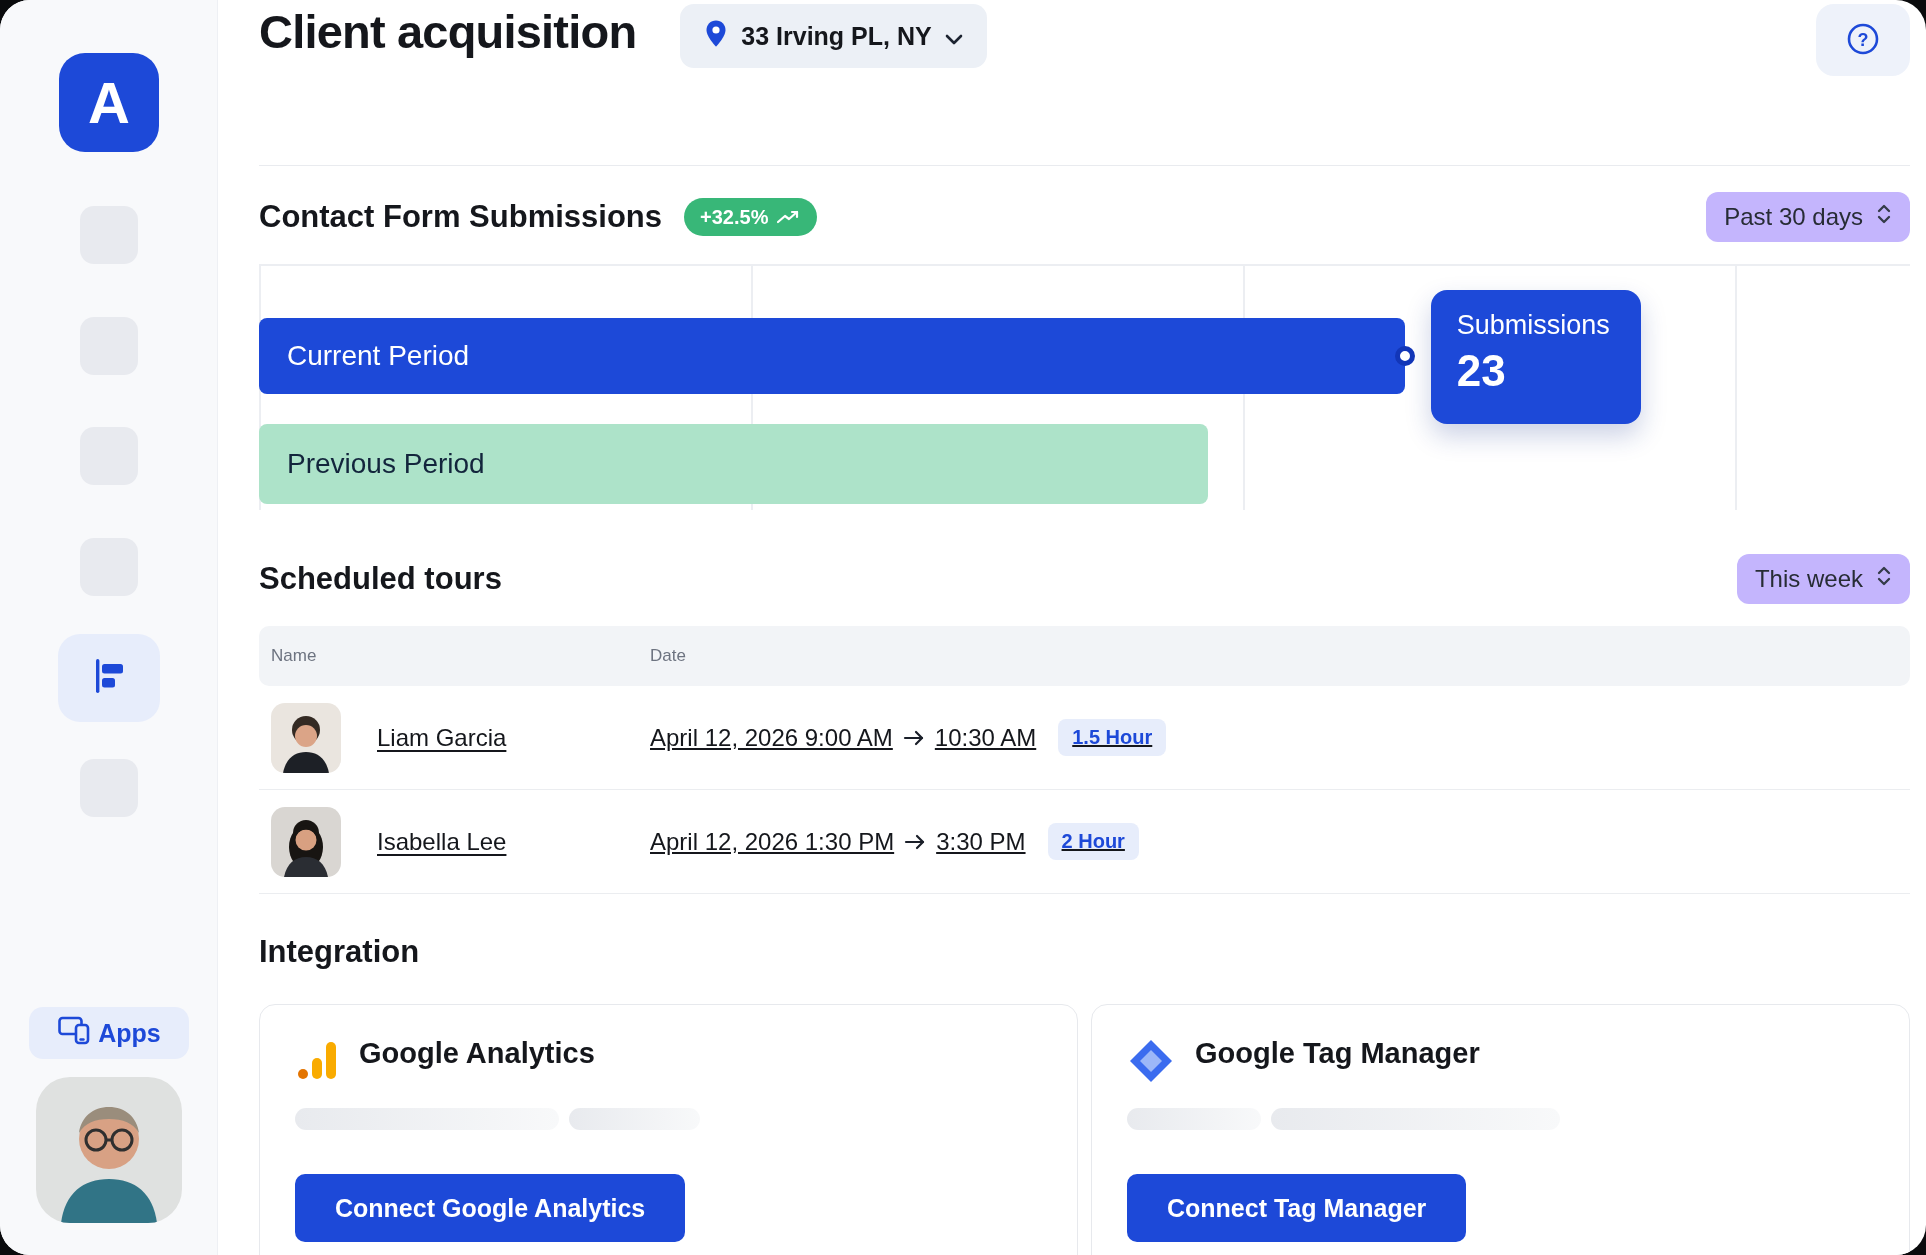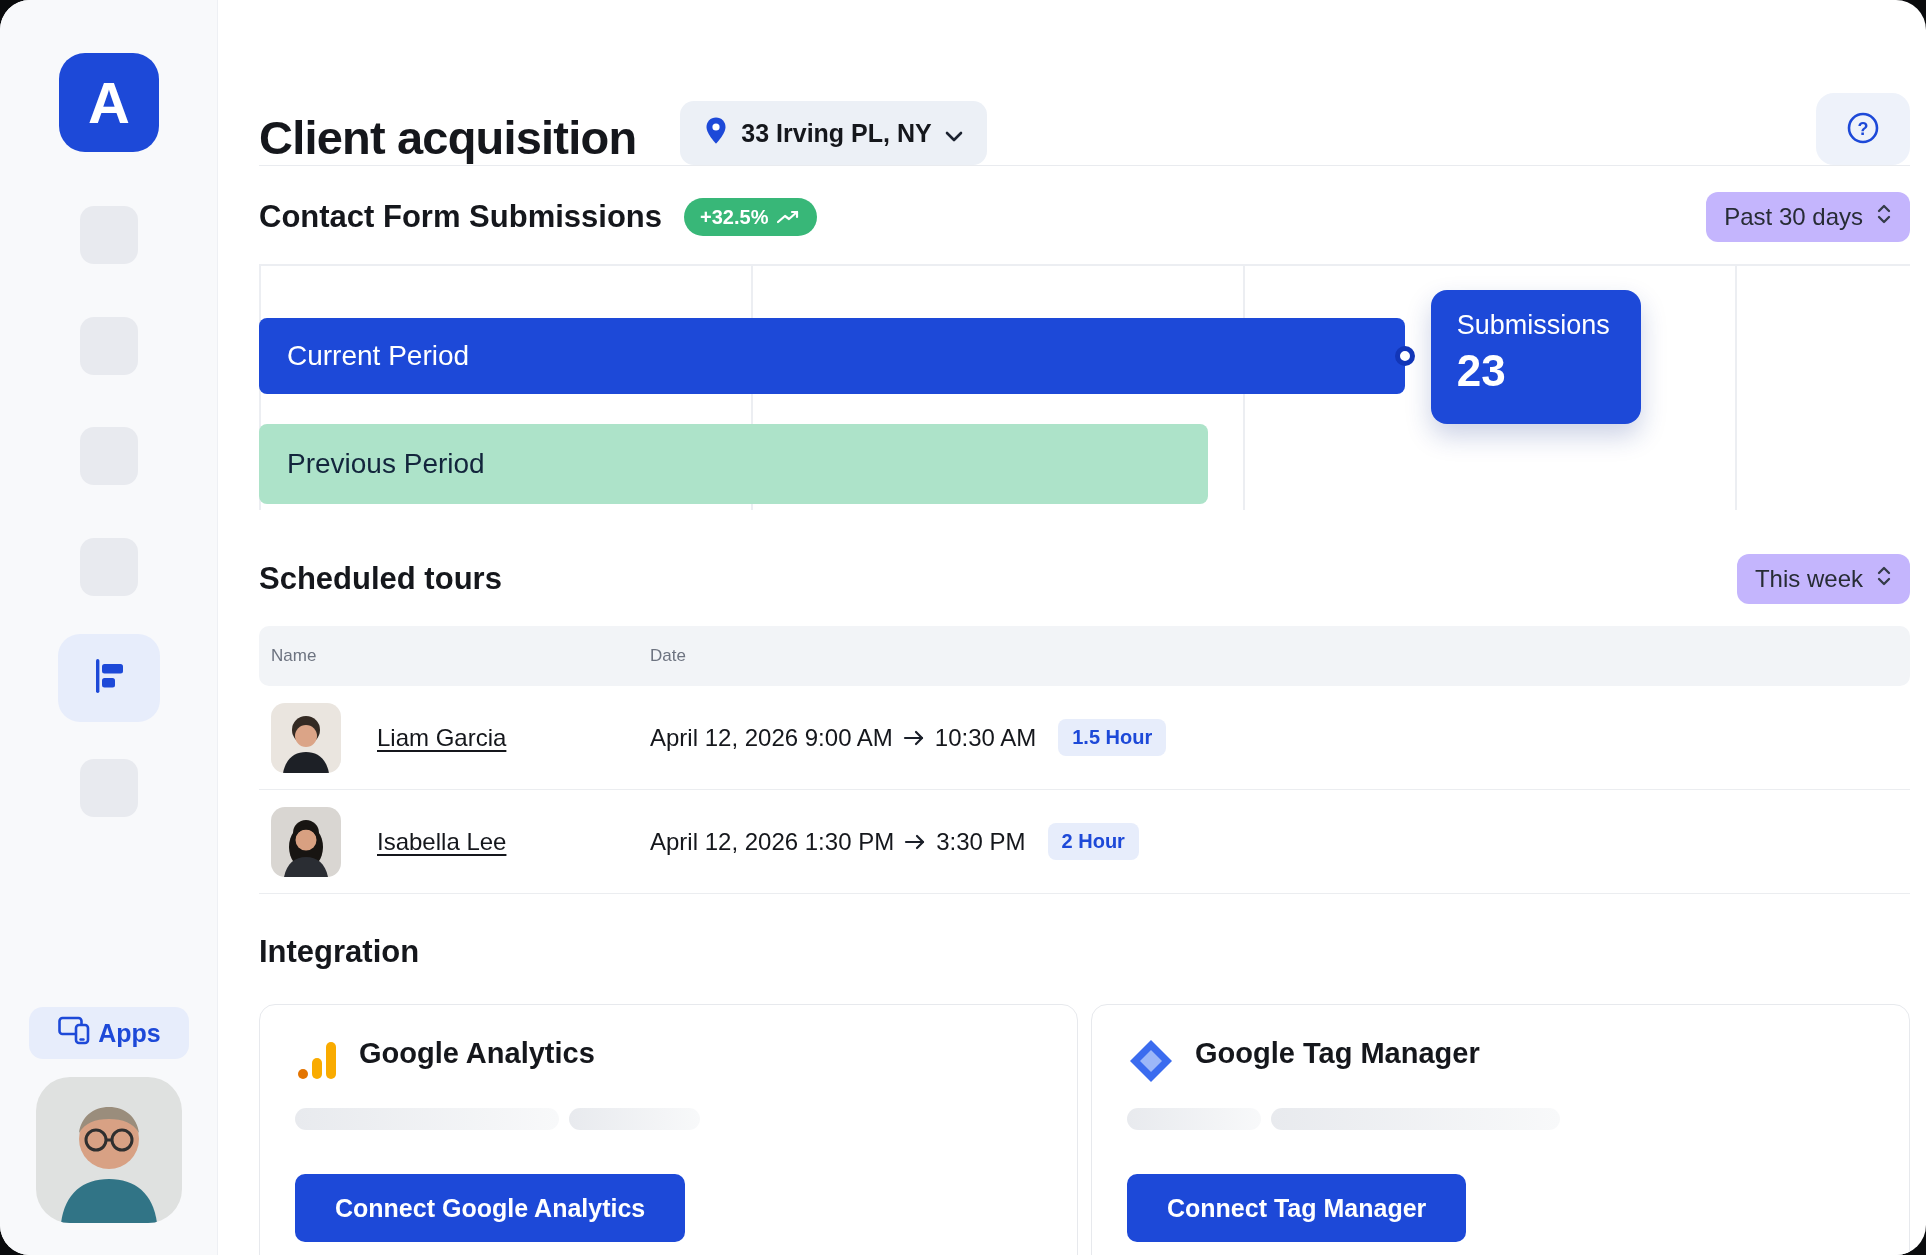--- a/index.html
+++ b/index.html
@@ -46,21 +46,21 @@
   .user-avatar {
     position:absolute; left:36px; top:1077px; width:146px; height:146px;
     border-radius:34px; overflow:hidden; cursor:pointer;
   }
   .user-avatar svg { display:block; }
 
   
   .main { flex:1; padding:0 16px 0 41px; min-width:0; }
 
   .header {
-    height:166px; display:flex; align-items:flex-end;
+    height:166px; display:flex; align-items:flex-start;
     border-bottom:1px solid #e9ebef; padding-top:4px;
   }
   .page-title { font-size:47px; font-weight:700; letter-spacing:-0.8px; color:#15171c; }
   .loc-chip {
     margin-left:44px; height:64px; padding:0 24px;
     background:#ecf0f6; border-radius:14px;
     display:flex; align-items:center; gap:13px;
     font-size:25px; font-weight:700; color:#15171c; cursor:pointer;
   }
   .help-btn {
@@ -120,21 +120,21 @@
   .th-name { width:391px; padding-left:12px; }
   .th-date { flex:1; }
   .trow { height:104px; display:flex; align-items:center; border-bottom:1px solid #ebedf0; }
   .cell-name { width:391px; display:flex; align-items:center; gap:36px; padding-left:12px; }
   .avatar { width:70px; height:70px; border-radius:14px; overflow:hidden; flex:0 0 70px; }
   .avatar svg { display:block; }
   .person-name {
     font-size:24px; color:#15171c; text-decoration:underline;
     text-underline-offset:4px; text-decoration-thickness:1.5px; cursor:pointer;
   }
-  .cell-date { flex:1; display:flex; align-items:center; gap:8px; font-size:24px; color:#15171c; }
+  .cell-date { flex:1; display:flex; align-items:center; gap:8px; font-size:24px; color:#15171c;text-decoration:underline; }
   .arrow-icon { display:flex; align-items:center; margin:0 2px; }
   .dur-badge {
     margin-left:14px; background:#e7edfb; color:#1D49D8;
     font-size:20px; font-weight:700; padding:7px 14px; border-radius:8px;
   }
 
   
   .integration-head { margin-top:40px; }
   .cards { display:flex; gap:13px; margin-top:34px; }
   .card {

